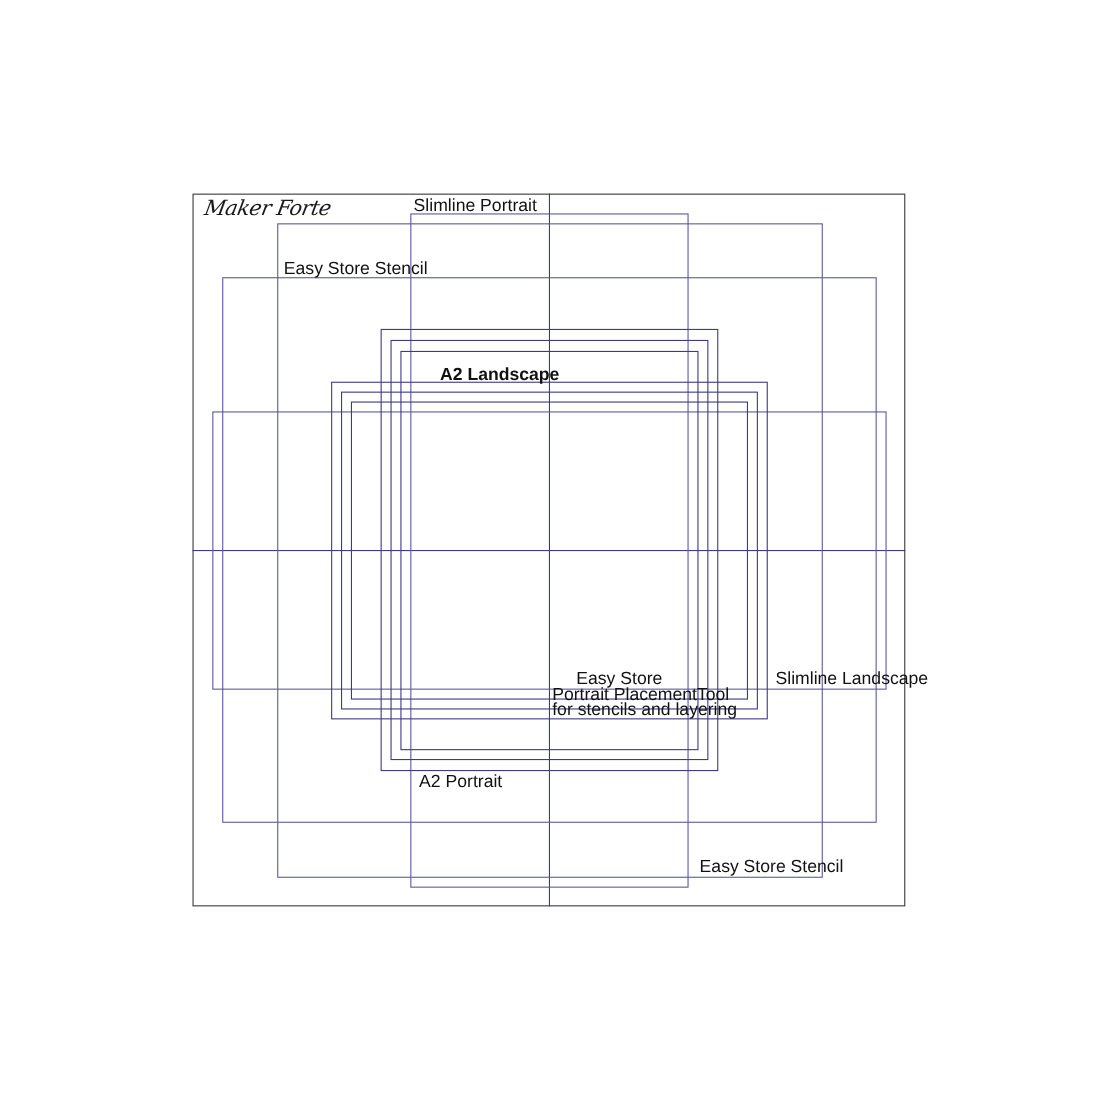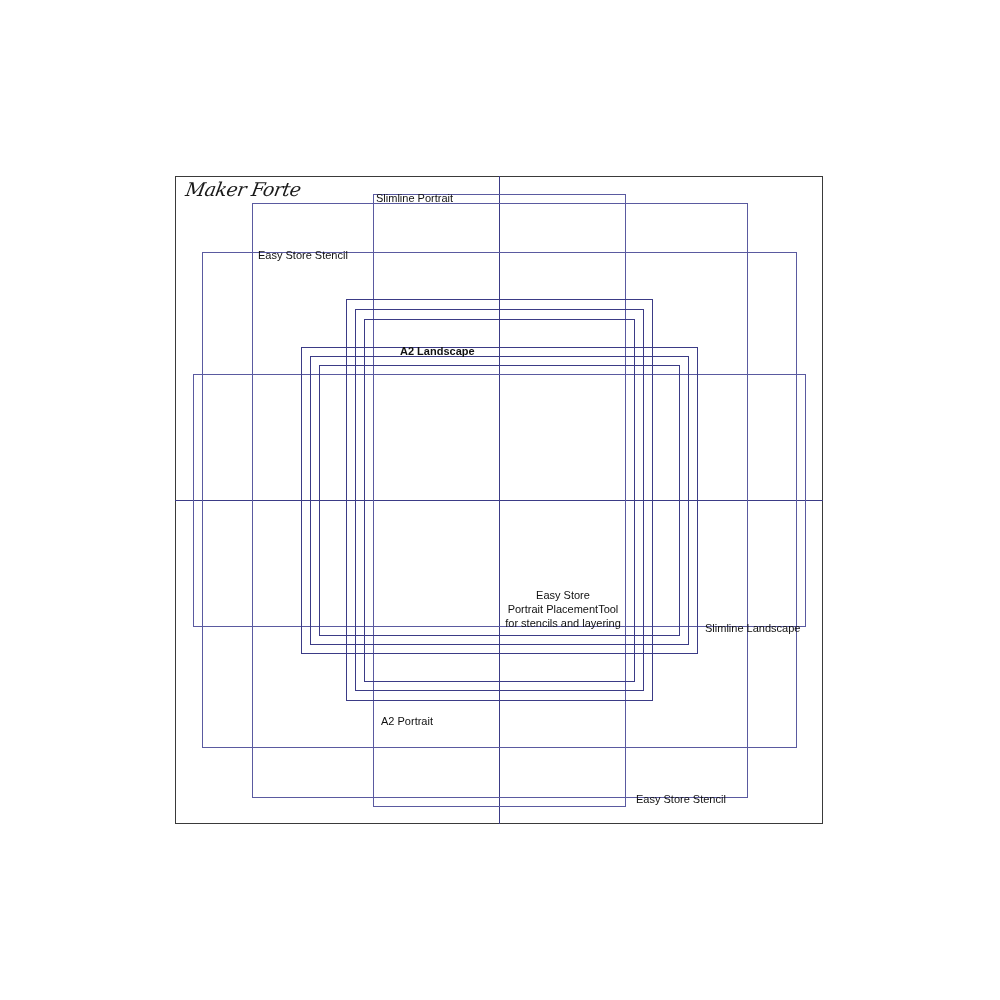--- a/index.html
+++ b/index.html
@@ -4,21 +4,21 @@
 <style>
   html, body { margin: 0; padding: 0; background: #ffffff; }
   body { width: 1000px; height: 1000px; position: relative; overflow: hidden;
          font-family: "Liberation Sans", sans-serif; }
   .board { position: absolute; left: 175px; top: 176px; width: 648px; height: 648px;
            border: 1px solid #3a3a3a; box-sizing: border-box; }
   .frame { position: absolute; box-sizing: border-box; border: 1px solid #3b3b86; }
   .frame.light { border-color: #5a5aa0; }
   .guide-v { position: absolute; left: 499px; top: 176px; width: 1px; height: 648px; background: #3b3b86; }
   .guide-h { position: absolute; left: 175px; top: 500px; width: 648px; height: 1px; background: #3b3b86; }
-  .label { position: absolute; font-size: 11px; color: #111; white-space: nowrap; line-height: 14px; margin-top: 10px; }
+  .label { position: absolute; font-size: 16px; color: #111; white-space: nowrap; line-height: 14px; }
   .label.center { text-align: center; }
   .logo { position: absolute; left: 186px; top: 178px; font-family: "DejaVu Serif", serif;
           font-style: italic; font-size: 19px; color: #1a1a1a; letter-spacing: -0.5px;
           transform: skewX(-10deg); }
 </style>
 </head>
 <body>
 
 <div class="board"></div>
 
@@ -37,21 +37,21 @@
 <div class="frame" style="left:301px;top:347px;width:397px;height:307px;"></div>
 <div class="frame" style="left:310px;top:356px;width:379px;height:289px;"></div>
 <div class="frame" style="left:319px;top:365px;width:361px;height:271px;"></div>
 
 <div class="logo">Maker Forte</div>
 
 <div class="label" style="left:376px;top:181px;">Slimline Portrait</div>
 <div class="label" style="left:258px;top:238px;">Easy Store Stencil</div>
 <div class="label" style="left:400px;top:334px;font-weight:bold;">A2 Landscape</div>
 
-<div class="label center" style="left:502px;top:578px;width:122px;">
+<div class="label center" style="left:502px;top:611px;width:122px;">
   <div>Easy Store</div>
   <div>Portrait PlacementTool</div>
   <div>for stencils and layering</div>
 </div>
 
 <div class="label" style="left:705px;top:611px;">Slimline Landscape</div>
 <div class="label" style="left:381px;top:704px;text-align:center;">A2 Portrait</div>
 <div class="label" style="left:636px;top:782px;">Easy Store Stencil</div>
 
 </body></html>

